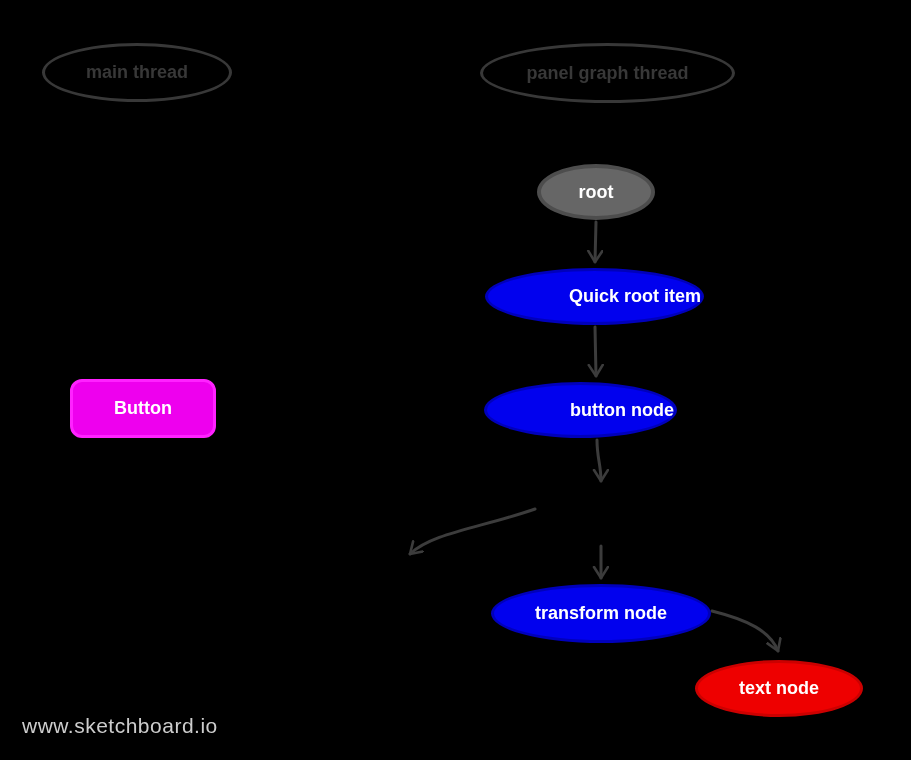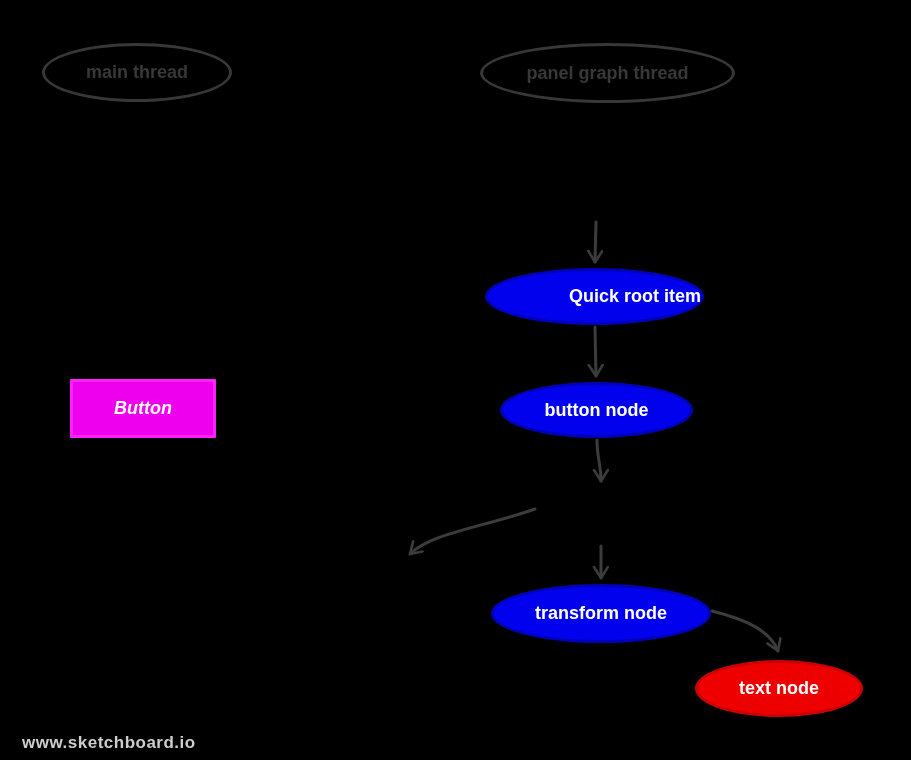--- a/index.html
+++ b/index.html
@@ -59,40 +59,39 @@
     color: var(--node-text, #fff);
   }
   .red-node {
     background: var(--red-node-fill, #e00);
     border: 3px solid var(--red-node-border, #c00);
     color: var(--node-text, #fff);
   }
   .magenta-rect {
     background: var(--magenta-fill, #e0e);
     border: 3px solid var(--magenta-border, #f2f);
-    border-radius: 1px;
+    border-radius: 12px;
     color: var(--node-text, #fff);
-    font-style: italic;
   }
   
   #main-thread       { left: 42px;  top: 43px;  width: 190px; height: 59px; }
   #scene-graph-thread{ left: 480px; top: 43px;  width: 255px; height: 60px; }
   #root              { left: 537px; top: 164px; width: 118px; height: 56px; }
   #quick-root-item   { left: 485px; top: 268px; width: 219px; height: 57px; justify-content: flex-end; }
-  #button-node       { left: 500px; top: 382px; width: 193px; height: 56px; }
+  #button-node       { left: 484px; top: 382px; width: 193px; height: 56px; justify-content: flex-end; }
   #node              { left: 537px; top: 487px; width: 129px; height: 57px; }
   #panel-node        { left: 302px; top: 562px; width: 182px; height: 58px; }
   #transform-node    { left: 491px; top: 584px; width: 220px; height: 59px; }
   #text-node         { left: 695px; top: 660px; width: 168px; height: 57px; }
   #button-shape      { left: 70px;  top: 379px; width: 146px; height: 59px; }
   #watermark {
     position: absolute;
-    left: 22px; top: 733px;
-    font-size: 17px;
-    font-weight: bold;
+    left: 22px; top: 714px;
+    font-size: 21px;
+    font-weight: normal;
     color: var(--watermark-text, #cdcdcd);
     letter-spacing: 0.5px;
   }
 </style>
 </head>
 <body>
 
 <div id="canvas">
 
   <svg id="edges" viewBox="0 0 911 760" xmlns="http://www.w3.org/2000/svg">
@@ -114,20 +113,23 @@
   </div>
 
   <div id="scene-graph-thread" class="shape ellipse outline-ellipse">
     <span>panel graph thread</span>
   </div>
 
   <div id="button-shape" class="shape magenta-rect">
     <span>Button</span>
   </div>
 
+  <div id="root" class="shape ellipse gray-node">
+    <span>root</span>
+  </div>
 
   <div id="quick-root-item" class="shape ellipse blue-node">
     <span>Quick root item</span>
   </div>
 
   <div id="button-node" class="shape ellipse blue-node">
     <span>button node</span>
   </div>
 
 

